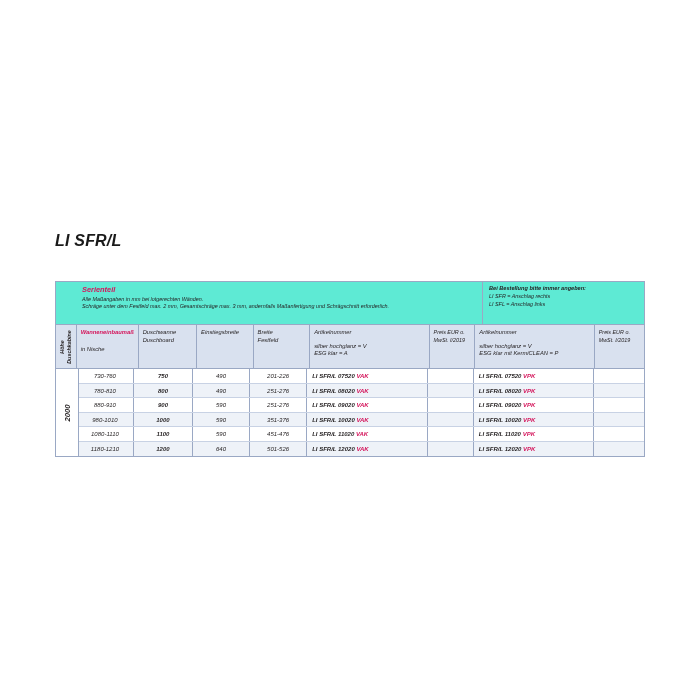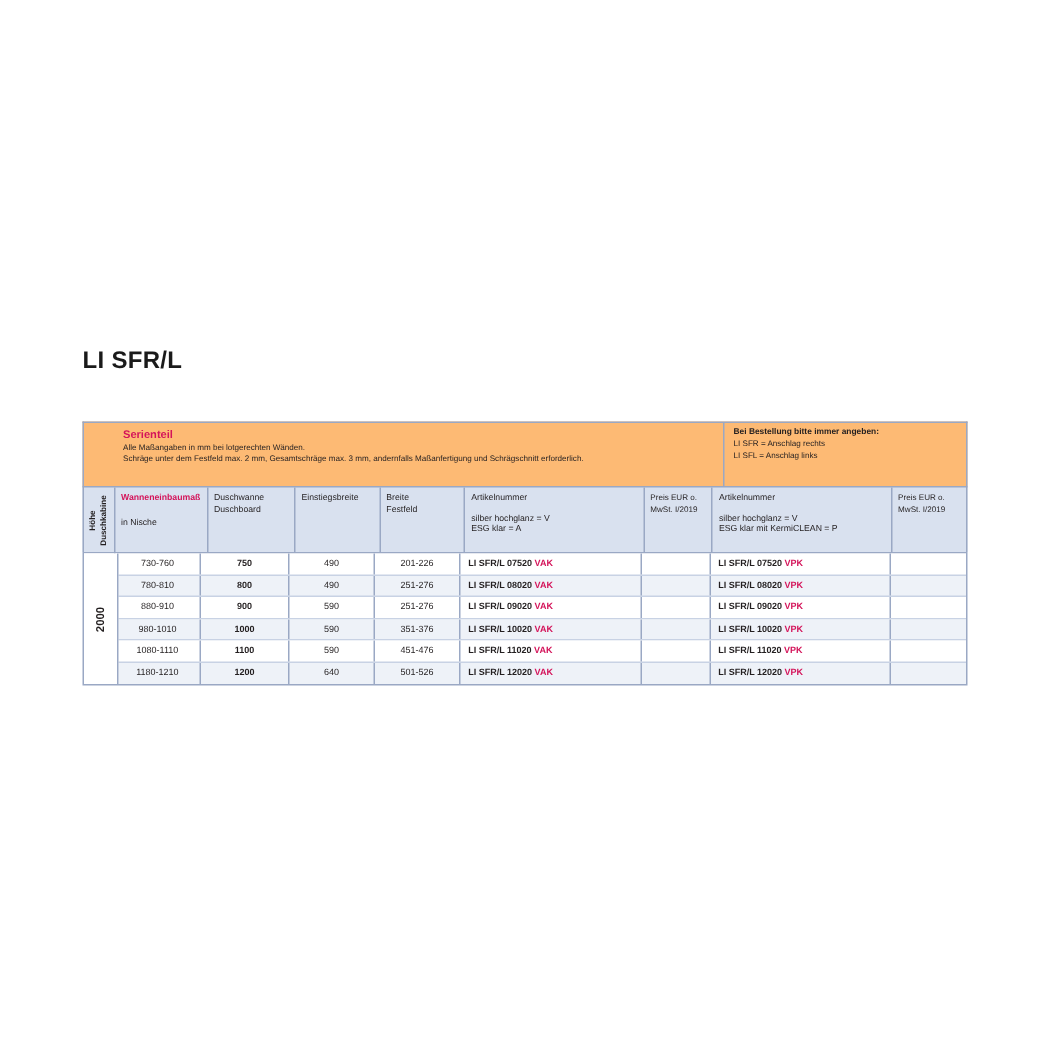--- a/index.html
+++ b/index.html
@@ -11,20 +11,21 @@
     height: 700px;
     background: #ffffff;
     font-family: "Liberation Sans", sans-serif;
     color: #231f20;
     overflow: hidden;
   }
   .page {
     position: relative;
     width: 700px;
     height: 700px;
+    font-style: italic;
   }
   .title {
     position: absolute;
     left: 55px;
     top: 232px;
     font-size: 16px;
     font-weight: bold;
     color: #1a1a1a;
     letter-spacing: 0.2px;
   }
@@ -34,21 +35,21 @@
     left: 55px;
     top: 281px;
     width: 590px;
   }
 
   
   .notes {
     display: flex;
     border: 1px solid #9aa8c4;
     border-bottom: none;
-    background: #fdba74;
+    background: #5eead4;
     height: 43px;
     box-sizing: border-box;
   }
   .notes-left {
     width: 427px;
     box-sizing: border-box;
     padding: 3px 4px 0 26px;
     border-right: 1px solid #9aa8c4;
   }
   .notes-right {

